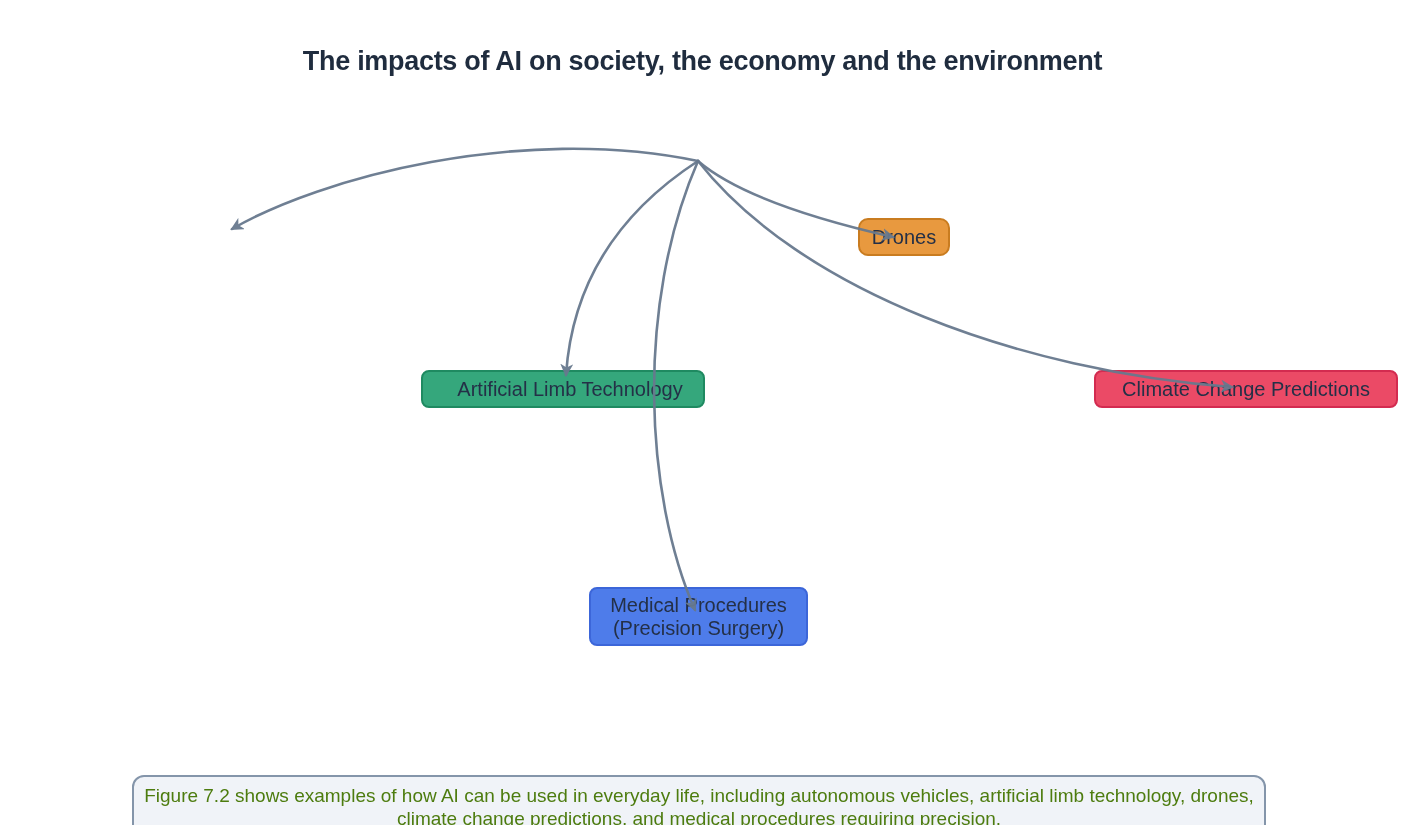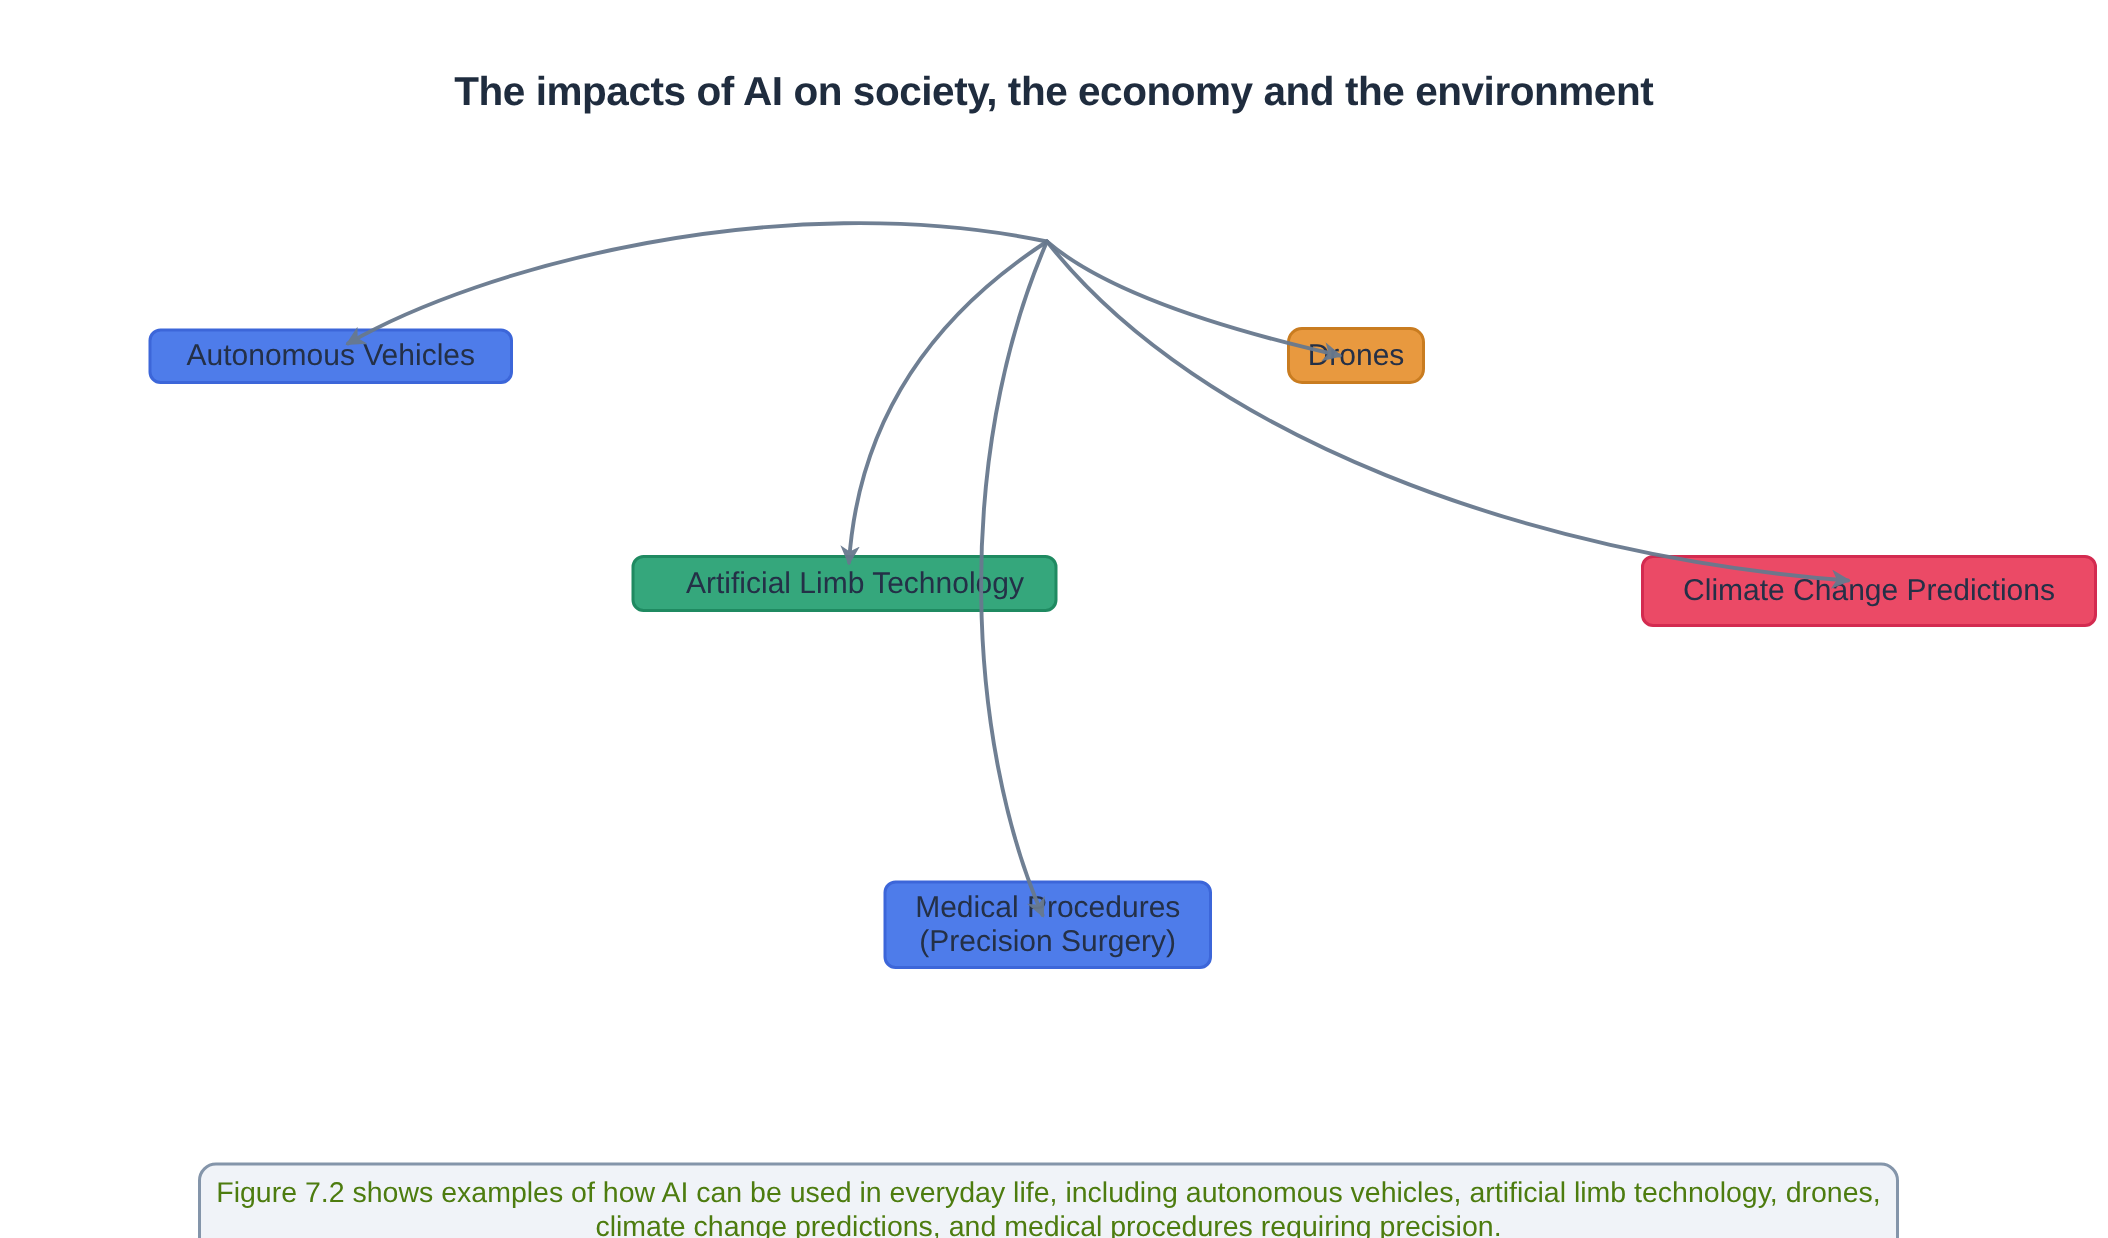--- a/index.html
+++ b/index.html
@@ -51,21 +51,21 @@
     border-radius:8px;
   }
   .node-red{
     background:#eb4a66;
     border:2px solid #d32b50;
     border-radius:8px;
   }
   .node-autonomous{left:99px;top:183px;width:243px;height:37px;}
   .node-drones{left:858px;top:182px;width:92px;height:38px;}
   .node-limb{left:421px;top:334px;width:284px;height:38px;padding-left:14px;}
-  .node-climate{left:1094px;top:334px;width:304px;height:48px;text-align:right;}
+  .node-climate{left:1094px;top:334px;width:304px;height:38px;text-align:right;}
   .node-medical{
     left:589px;top:551px;width:219px;height:59px;
     white-space:pre-line;line-height:23px;
   }
   .edges{
     position:absolute;left:0;top:0;width:1405px;height:825px;
     z-index:3;pointer-events:none;
   }
   .edges path.edge{
     fill:none;
@@ -93,21 +93,20 @@
   }
 </style>
 </head>
 <body>
 
 <div class="stage">
 
   <div class="title">The impacts of AI on society, the economy and the environment</div>
 
 
-  <div class="node node-blue node-autonomous">Autonomous Vehicles</div>
 
   <div class="node node-orange node-drones">Drones</div>
 
   <div class="node node-green node-limb">Artificial Limb Technology</div>
 
   <div class="node node-red node-climate">Climate Change Predictions</div>
 
   <div class="node node-blue node-medical">Medical Procedures
 (Precision Surgery)</div>
 

